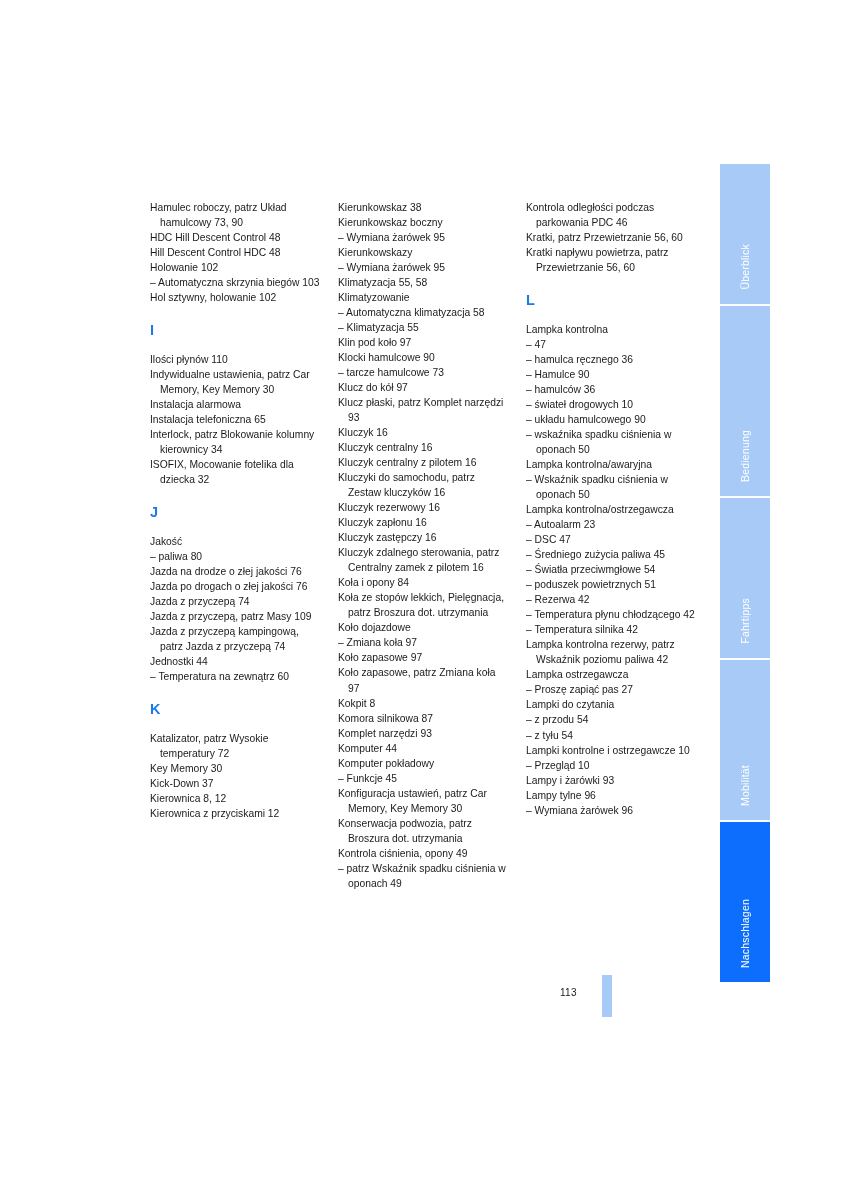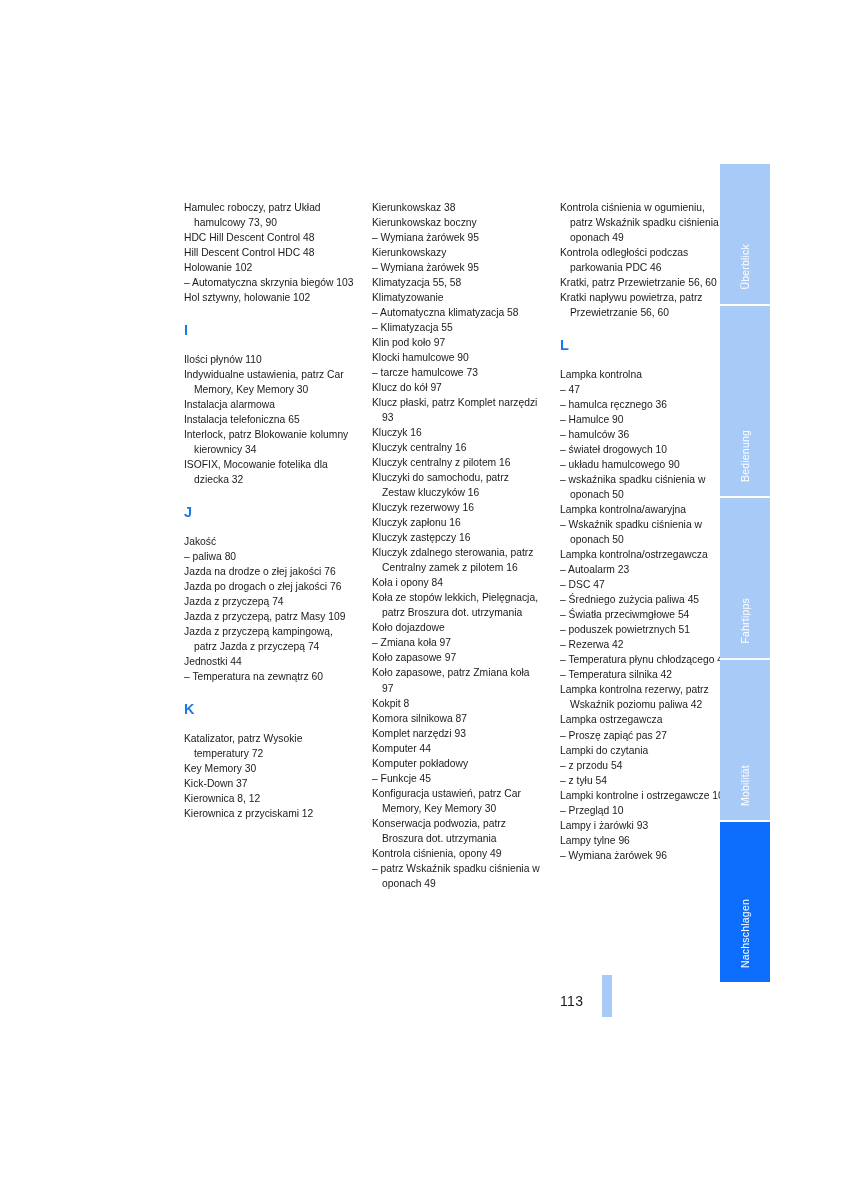--- a/index.html
+++ b/index.html
@@ -24,21 +24,20 @@
 
   
   #index-columns {
     position: absolute;
     left: 150px;
     top: 200px;
     width: 550px;
     display: flex;
     flex-direction: row;
     gap: 0px;
-    margin-left: 34px;
   }
   .index-column {
     width: 170px;
     margin-right: 18px;
     font-size: 10.3px;
     line-height: 15.02px;
     color: #1a1a1a;
   }
   .index-column:last-child { margin-right: 0; }
 
@@ -71,22 +70,22 @@
   #page-footer {
     position: absolute;
     left: 560px;
     top: 985px;
     width: 120px;
     height: 60px;
   }
   #page-number {
     position: absolute;
     left: 0px;
-    top: 8px;
-    font-size: 14px;
+    top: 2px;
+    font-size: 10px;
     color: #1a1a1a;
     letter-spacing: 0.3px;
   }
   #page-marker {
     position: absolute;
     left: 42px;
     top: -10px;
     width: 10px;
     height: 42px;
     background: #a8caf7;
@@ -199,21 +198,20 @@
         <div class="entry main">Komplet narzędzi 93</div>
         <div class="entry main">Komputer 44</div>
         <div class="entry main">Komputer pokładowy</div>
         <div class="entry sub">– Funkcje 45</div>
         <div class="entry main">Konfiguracja ustawień, patrz Car Memory, Key Memory 30</div>
         <div class="entry main">Konserwacja podwozia, patrz Broszura dot. utrzymania</div>
         <div class="entry main">Kontrola ciśnienia, opony 49</div>
         <div class="entry sub">– patrz Wskaźnik spadku ciśnienia w oponach 49</div>
       </div>
       <div class="index-column">
-        <div class="entry main">Kontrola ciśnienia w ogumieniu, patrz Wskaźnik spadku ciśnienia w oponach 49</div>
         <div class="entry main">Kontrola odległości podczas parkowania PDC 46</div>
         <div class="entry main">Kratki, patrz Przewietrzanie 56, 60</div>
         <div class="entry main">Kratki napływu powietrza, patrz Przewietrzanie 56, 60</div>
         <div class="letter-heading">L</div>
         <div class="entry main">Lampka kontrolna</div>
         <div class="entry sub">–  47</div>
         <div class="entry sub">– hamulca ręcznego 36</div>
         <div class="entry sub">– Hamulce 90</div>
         <div class="entry sub">– hamulców 36</div>
         <div class="entry sub">– świateł drogowych 10</div>

